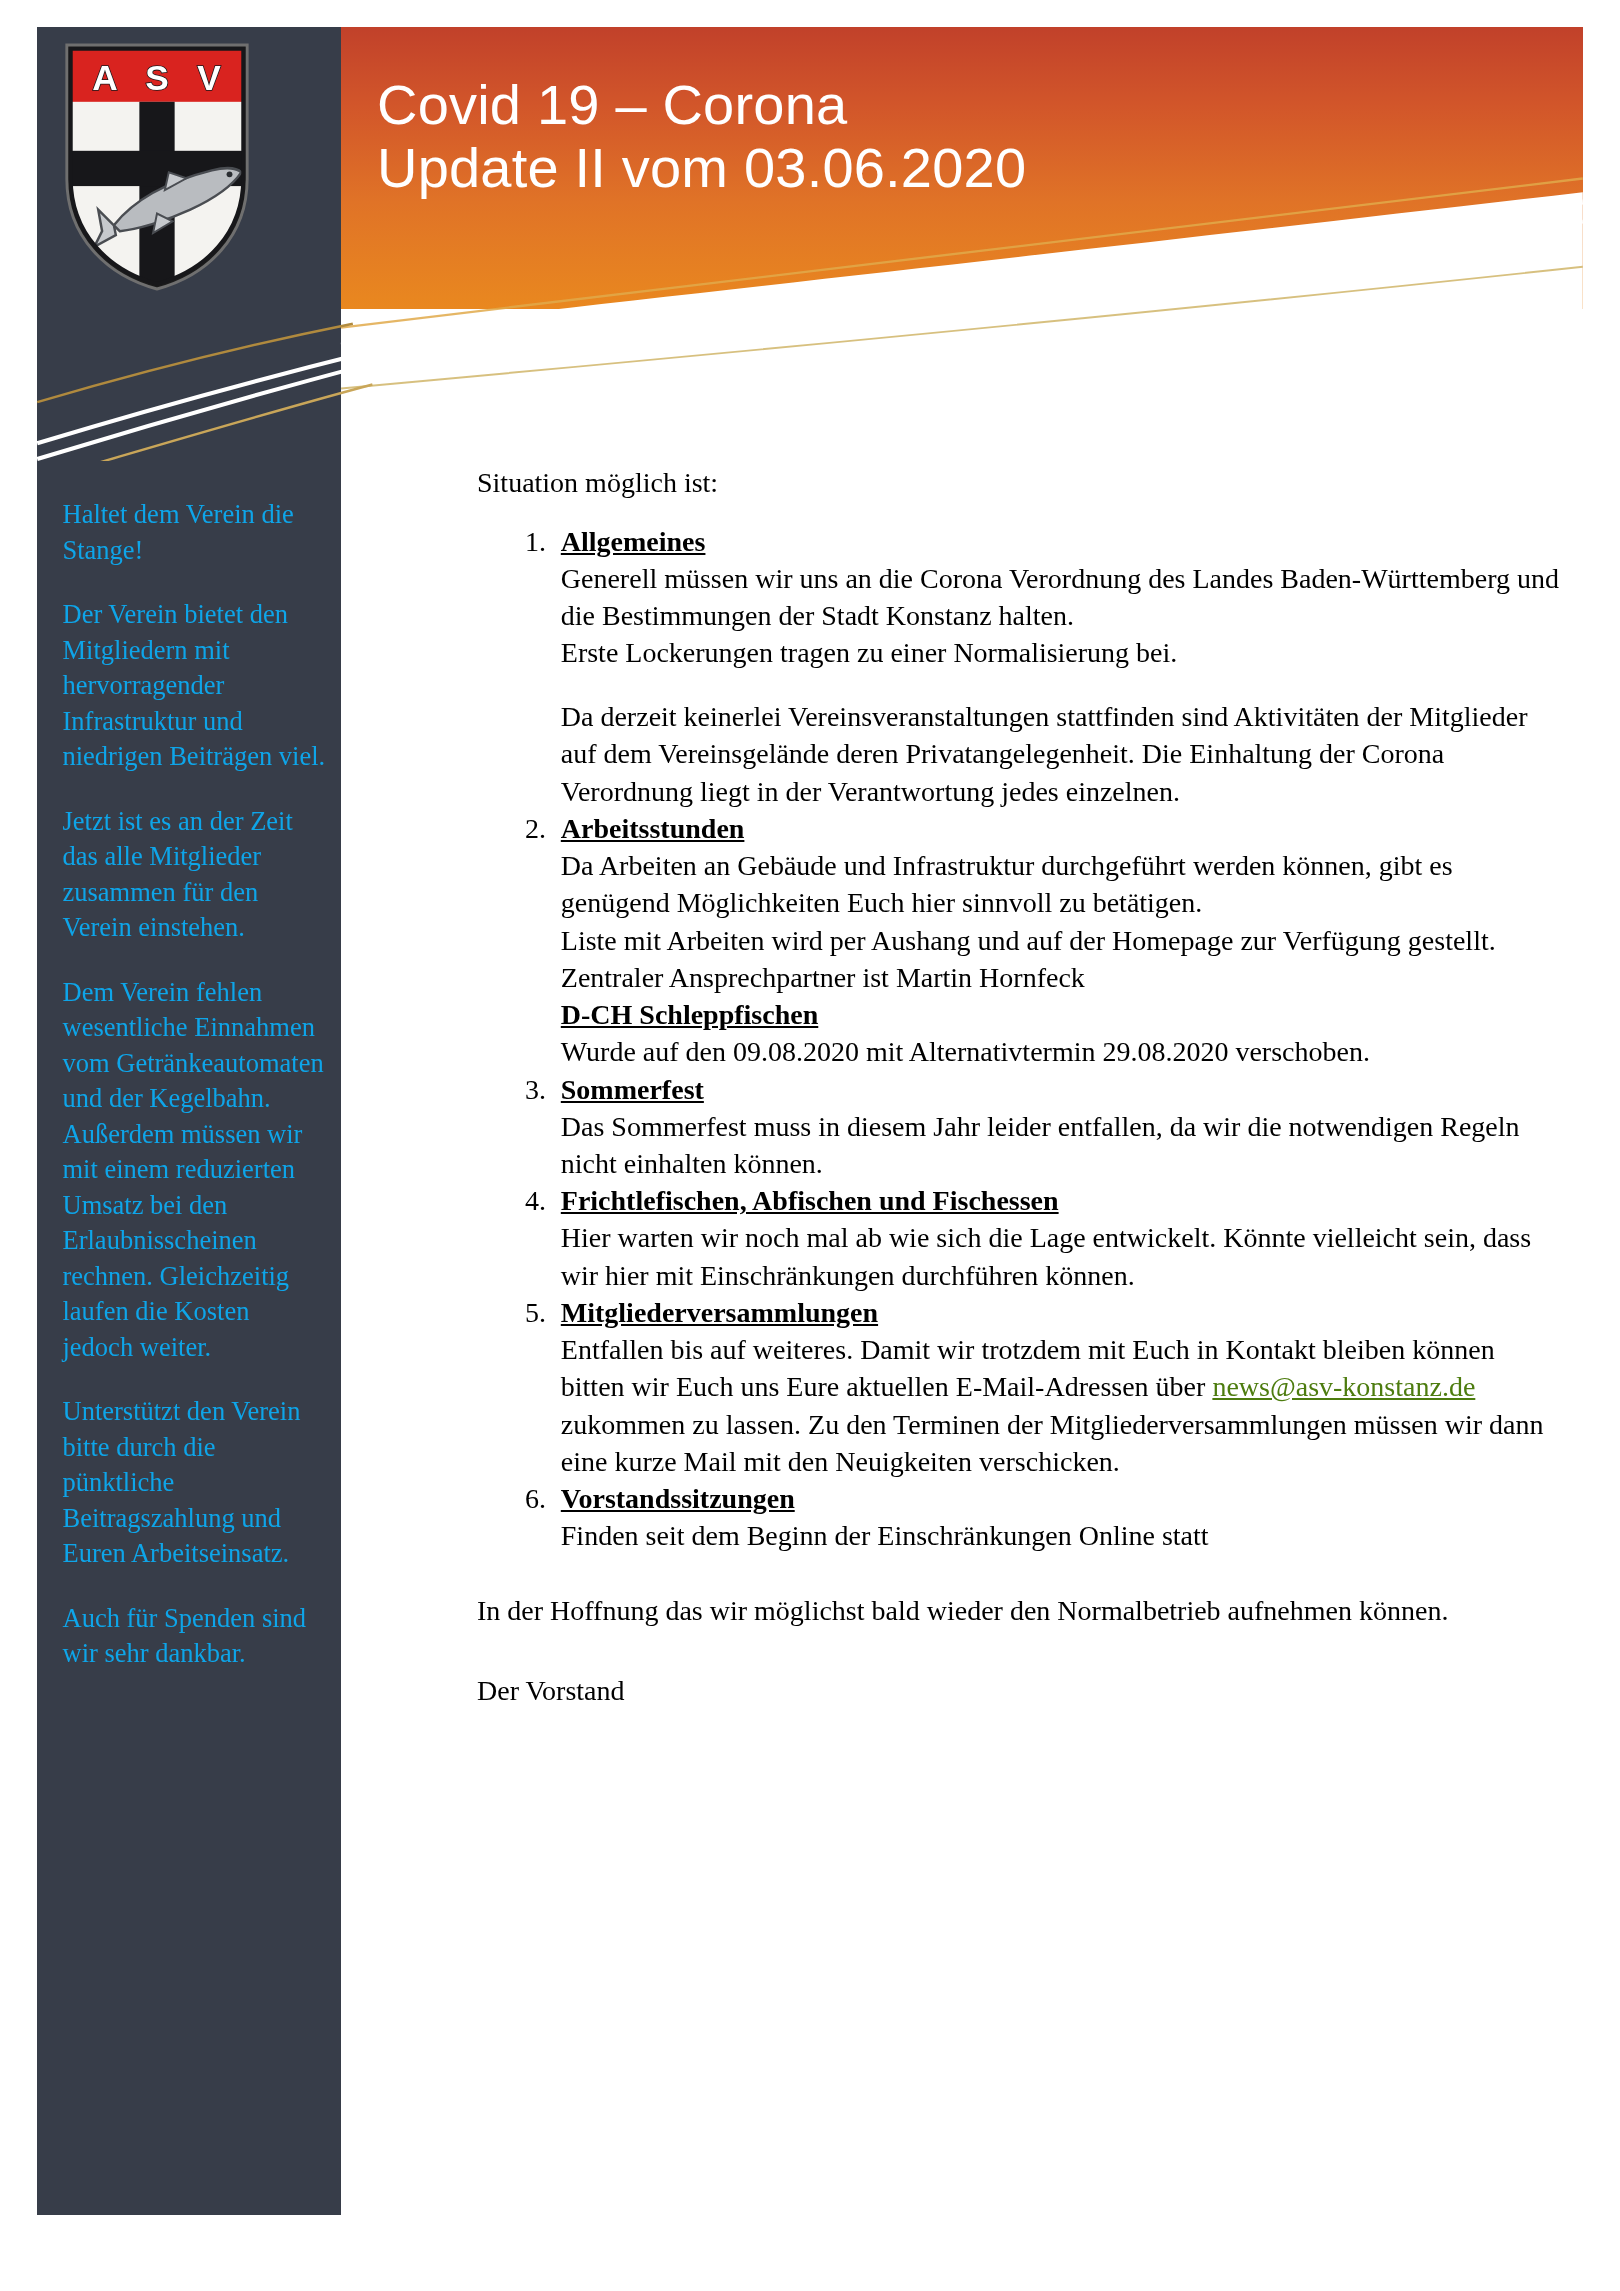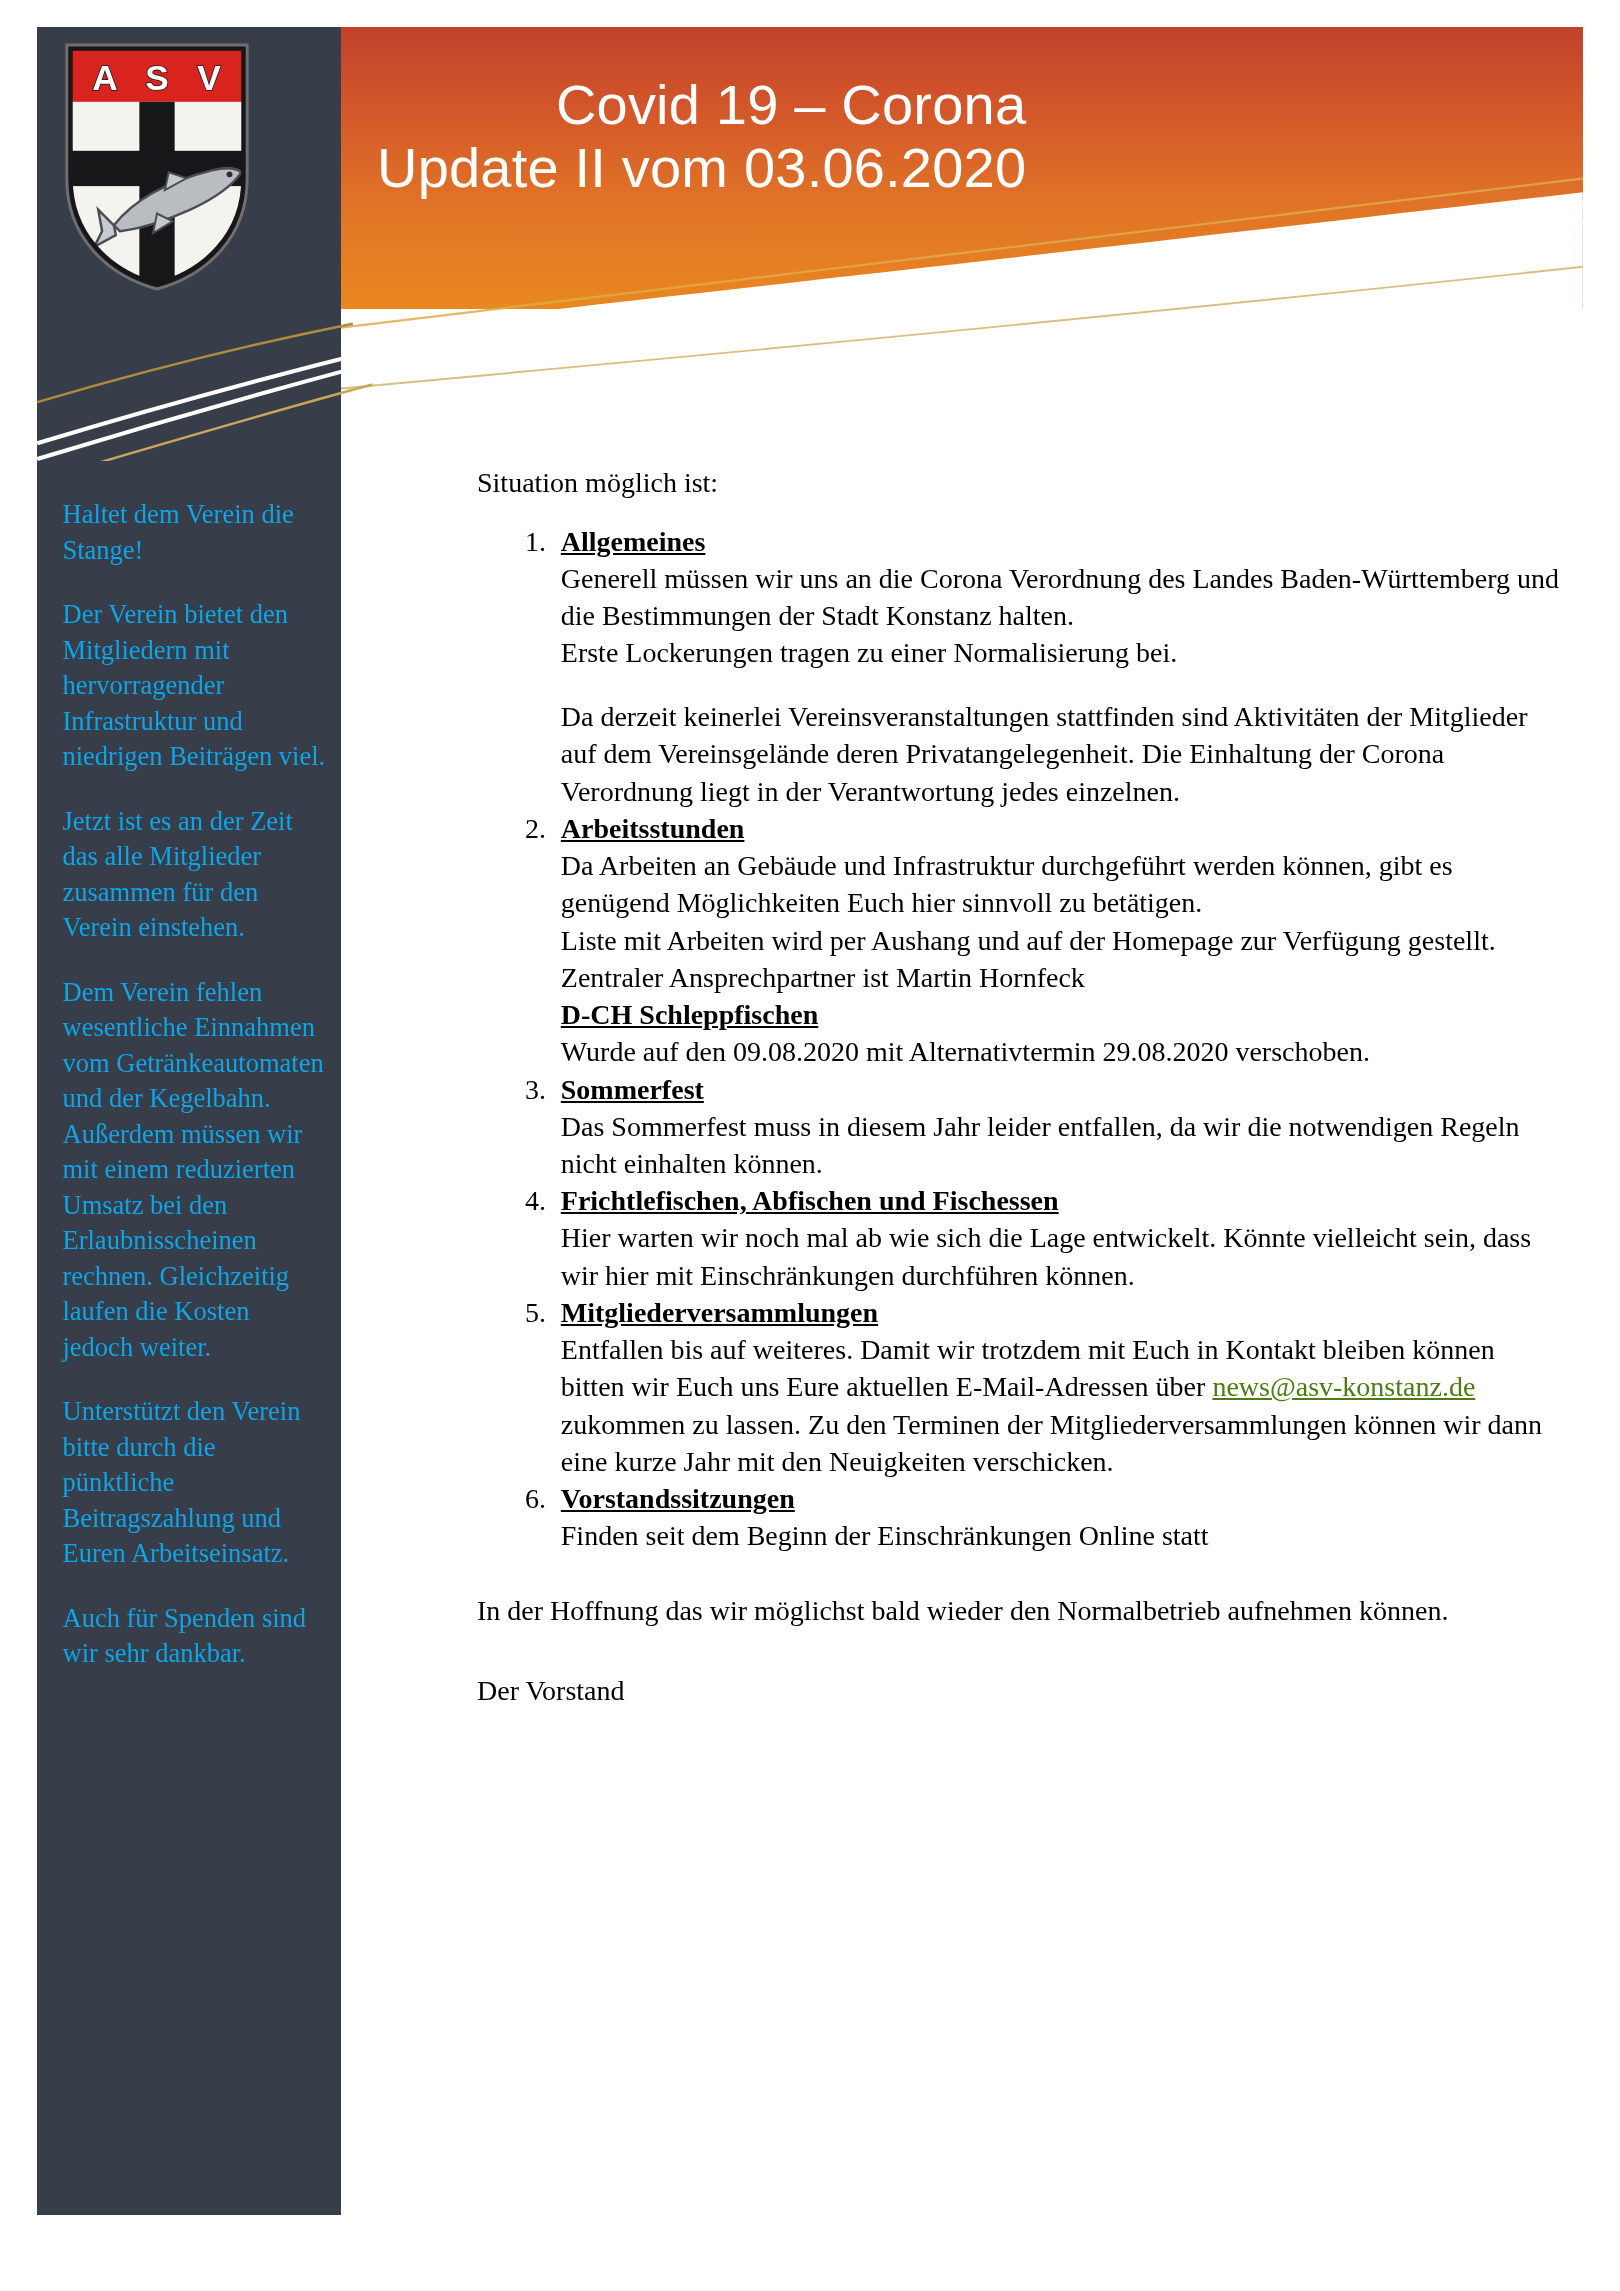--- a/index.html
+++ b/index.html
@@ -60,21 +60,20 @@
   
   .header-band {
     position: absolute;
     left: 341px;
     top: 27.4px;
     width: 1242px;
     height: 282px;
     background: linear-gradient(to bottom, #c1412a 0%, #d2562a 28%, #e07327 62%, #e9881f 100%);
     overflow: hidden;
     z-index: 1;
-    text-align: right;
   }
   .header-title {
     position: absolute;
     left: 36px;
     top: 47px;
     color: #ffffff;
     font-family: "Liberation Sans", "DejaVu Sans", sans-serif;
     font-size: 56px;
     line-height: 1.12;
     font-weight: 400;
@@ -280,21 +279,21 @@
         <span class="item-body">Das Sommerfest muss in diesem Jahr leider entfallen, da wir die notwendigen Regeln nicht einhalten können.</span>
       </li>
 
       <li>
         <span class="item-title">Frichtlefischen, Abfischen und Fischessen</span>
         <span class="item-body">Hier warten wir noch mal ab wie sich die Lage entwickelt. Könnte vielleicht sein, dass wir hier mit Einschränkungen durchführen können.</span>
       </li>
 
       <li>
         <span class="item-title">Mitgliederversammlungen</span>
-        <span class="item-body"><span>Entfallen bis auf weiteres. Damit wir trotzdem mit Euch in Kontakt bleiben können bitten wir Euch uns Eure aktuellen E-Mail-Adressen über </span><a class="mail-link" href="#">news@asv-konstanz.de</a><span> zukommen zu lassen. Zu den Terminen der Mitgliederversammlungen können wir dann eine kurze Jahr mit den Neuigkeiten verschicken.</span></span>
+        <span class="item-body"><span>Entfallen bis auf weiteres. Damit wir trotzdem mit Euch in Kontakt bleiben können bitten wir Euch uns Eure aktuellen E-Mail-Adressen über </span><a class="mail-link" href="#">news@asv-konstanz.de</a><span> zukommen zu lassen. Zu den Terminen der Mitgliederversammlungen müssen wir dann eine kurze Mail mit den Neuigkeiten verschicken.</span></span>
       </li>
 
       <li>
         <span class="item-title">Vorstandssitzungen</span>
         <span class="item-body">Finden seit dem Beginn der Einschränkungen Online statt</span>
       </li>
 
     </ol>
 
     <p class="closing">In der Hoffnung das wir möglichst bald wieder den Normalbetrieb aufnehmen können.</p>

